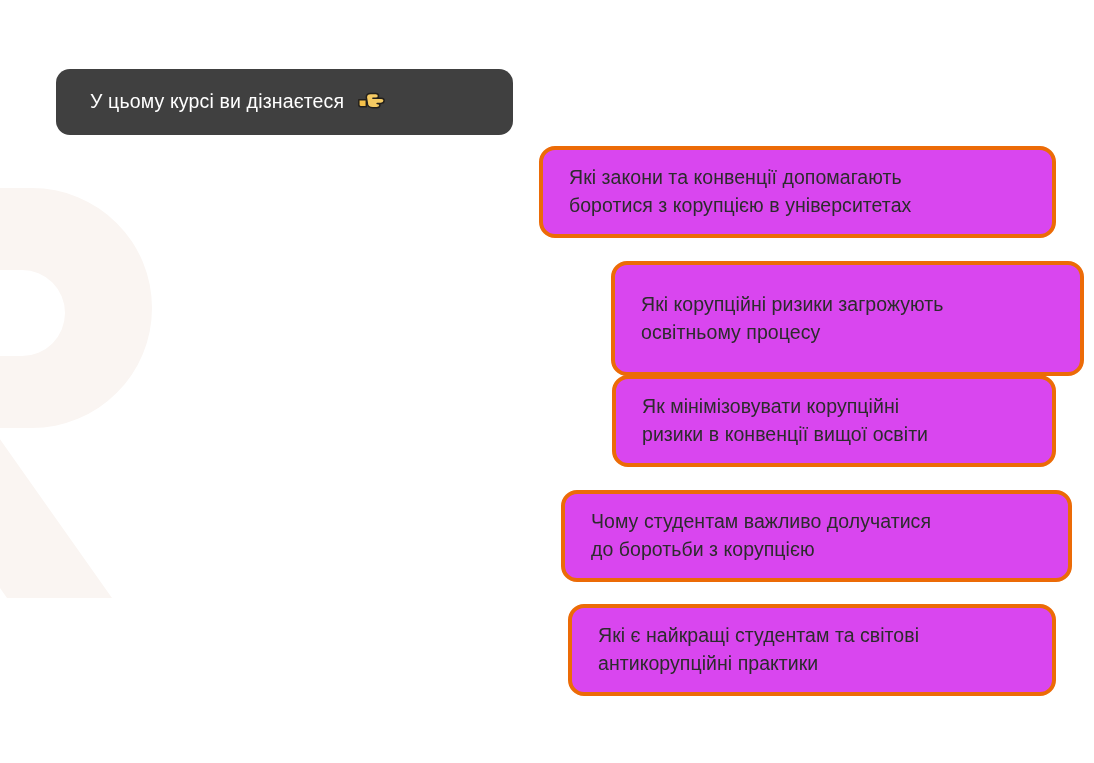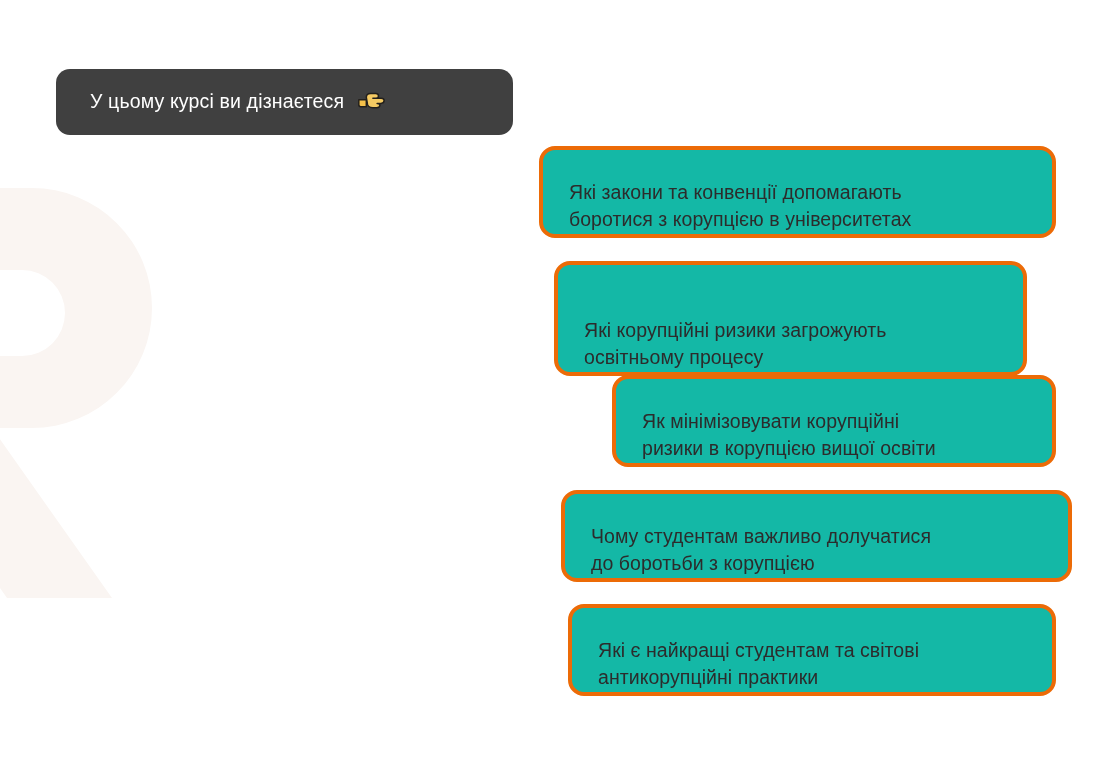--- a/index.html
+++ b/index.html
@@ -60,40 +60,40 @@
     width: 30px;
     height: 30px;
     flex: none;
     display: block;
   }
   #heading-pill .pill-hand svg { display: block; width: 100%; height: 100%; }
 
   
   .q-card {
     position: absolute;
-    background: #14b8a6;
+    background: #d946ef;
     border: 4px solid #ec6b07;
     border-radius: 16px;
     display: flex;
-    align-items: flex-end;
+    align-items: center;
     z-index: 2;
   }
   .q-card .q-text {
     color: #2c2c2c;
     font-size: 19.5px;
     line-height: 1.42;
     font-weight: 400;
     letter-spacing: 0.05px;
     padding: 0 22px 0 26px;
     white-space: pre-line;
   }
 
   
   #q-card-1 { left: 539px; top: 146px; width: 517px; height: 92px; }
-  #q-card-2 { left: 554px; top: 261px; width: 473px; height: 115px; }
+  #q-card-2 { left: 611px; top: 261px; width: 473px; height: 115px; }
   #q-card-3 { left: 612px; top: 375px; width: 444px; height: 92px; }
   #q-card-4 { left: 561px; top: 490px; width: 511px; height: 92px; }
   #q-card-5 { left: 568px; top: 604px; width: 488px; height: 92px; }
 </style>
 </head>
 <body>
 
 <div id="slide">
 
   <div id="watermark">
@@ -123,21 +123,21 @@
 боротися з корупцією в університетах</span>
   </div>
 
   <div class="q-card" id="q-card-2">
     <span class="q-text">Які корупційні ризики загрожують
 освітньому процесу</span>
   </div>
 
   <div class="q-card" id="q-card-3">
     <span class="q-text">Як мінімізовувати корупційні
-ризики в корупцією вищої освіти</span>
+ризики в конвенції вищої освіти</span>
   </div>
 
   <div class="q-card" id="q-card-4">
     <span class="q-text">Чому студентам важливо долучатися
 до боротьби з корупцією</span>
   </div>
 
   <div class="q-card" id="q-card-5">
     <span class="q-text">Які є найкращі студентам та світові
 антикорупційні практики</span>

